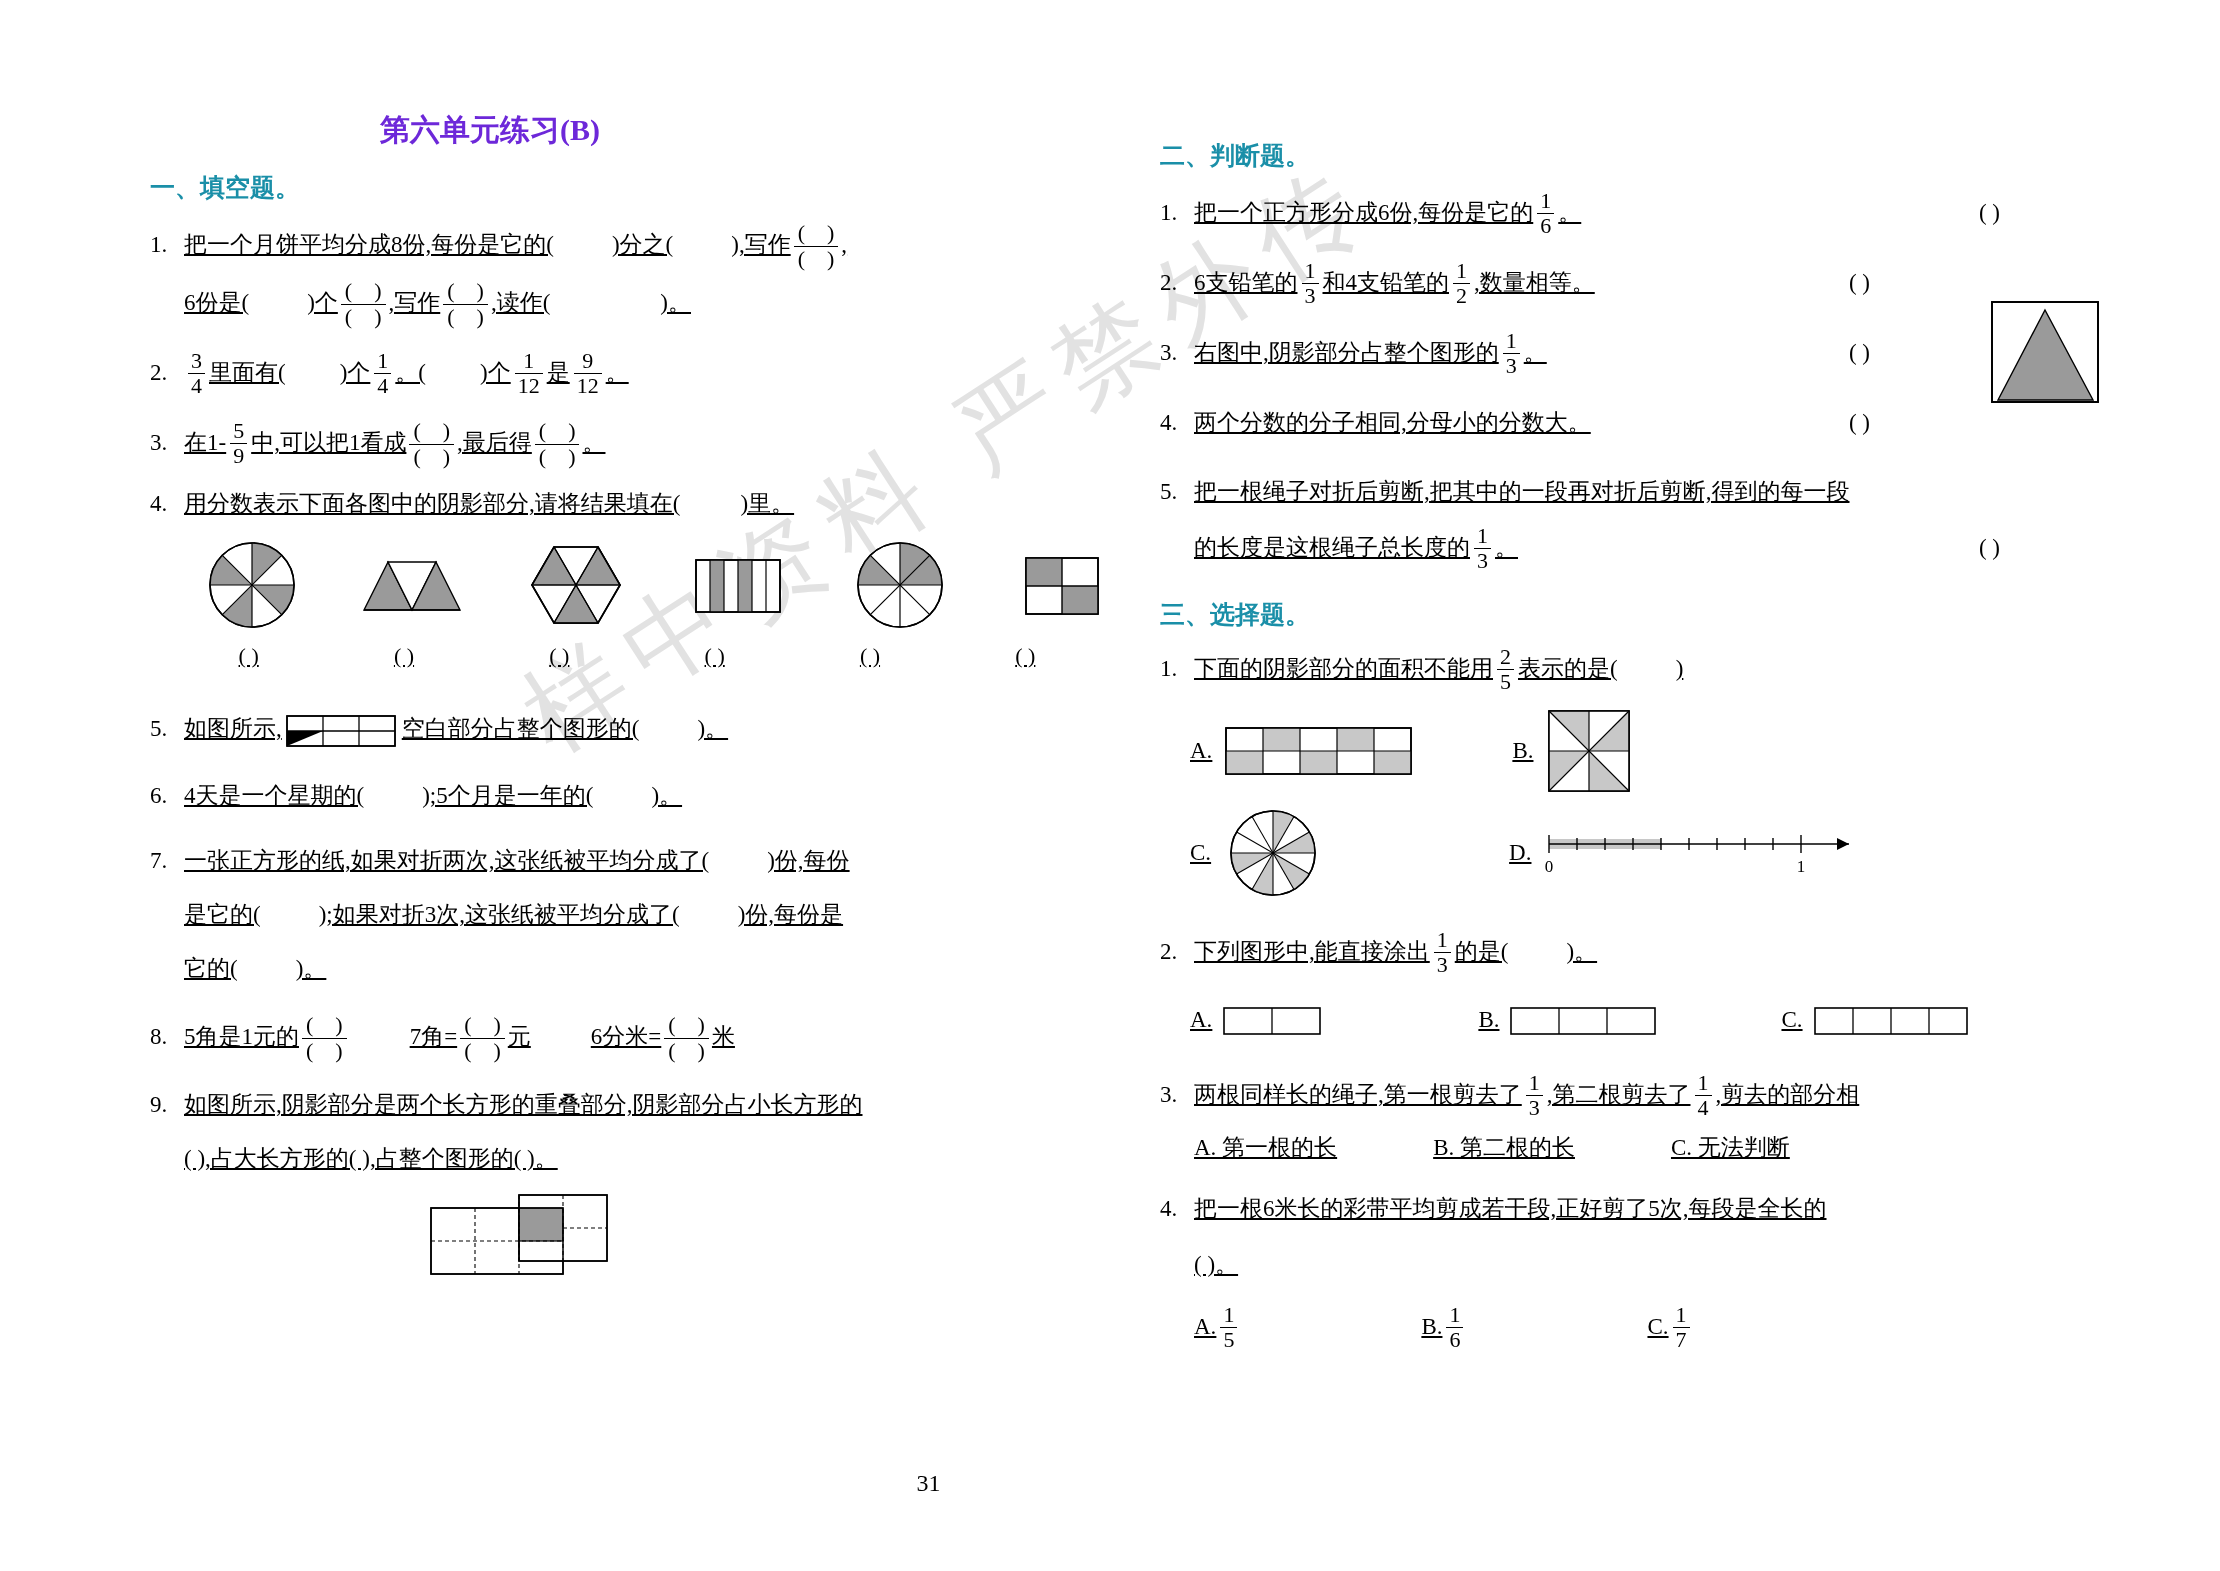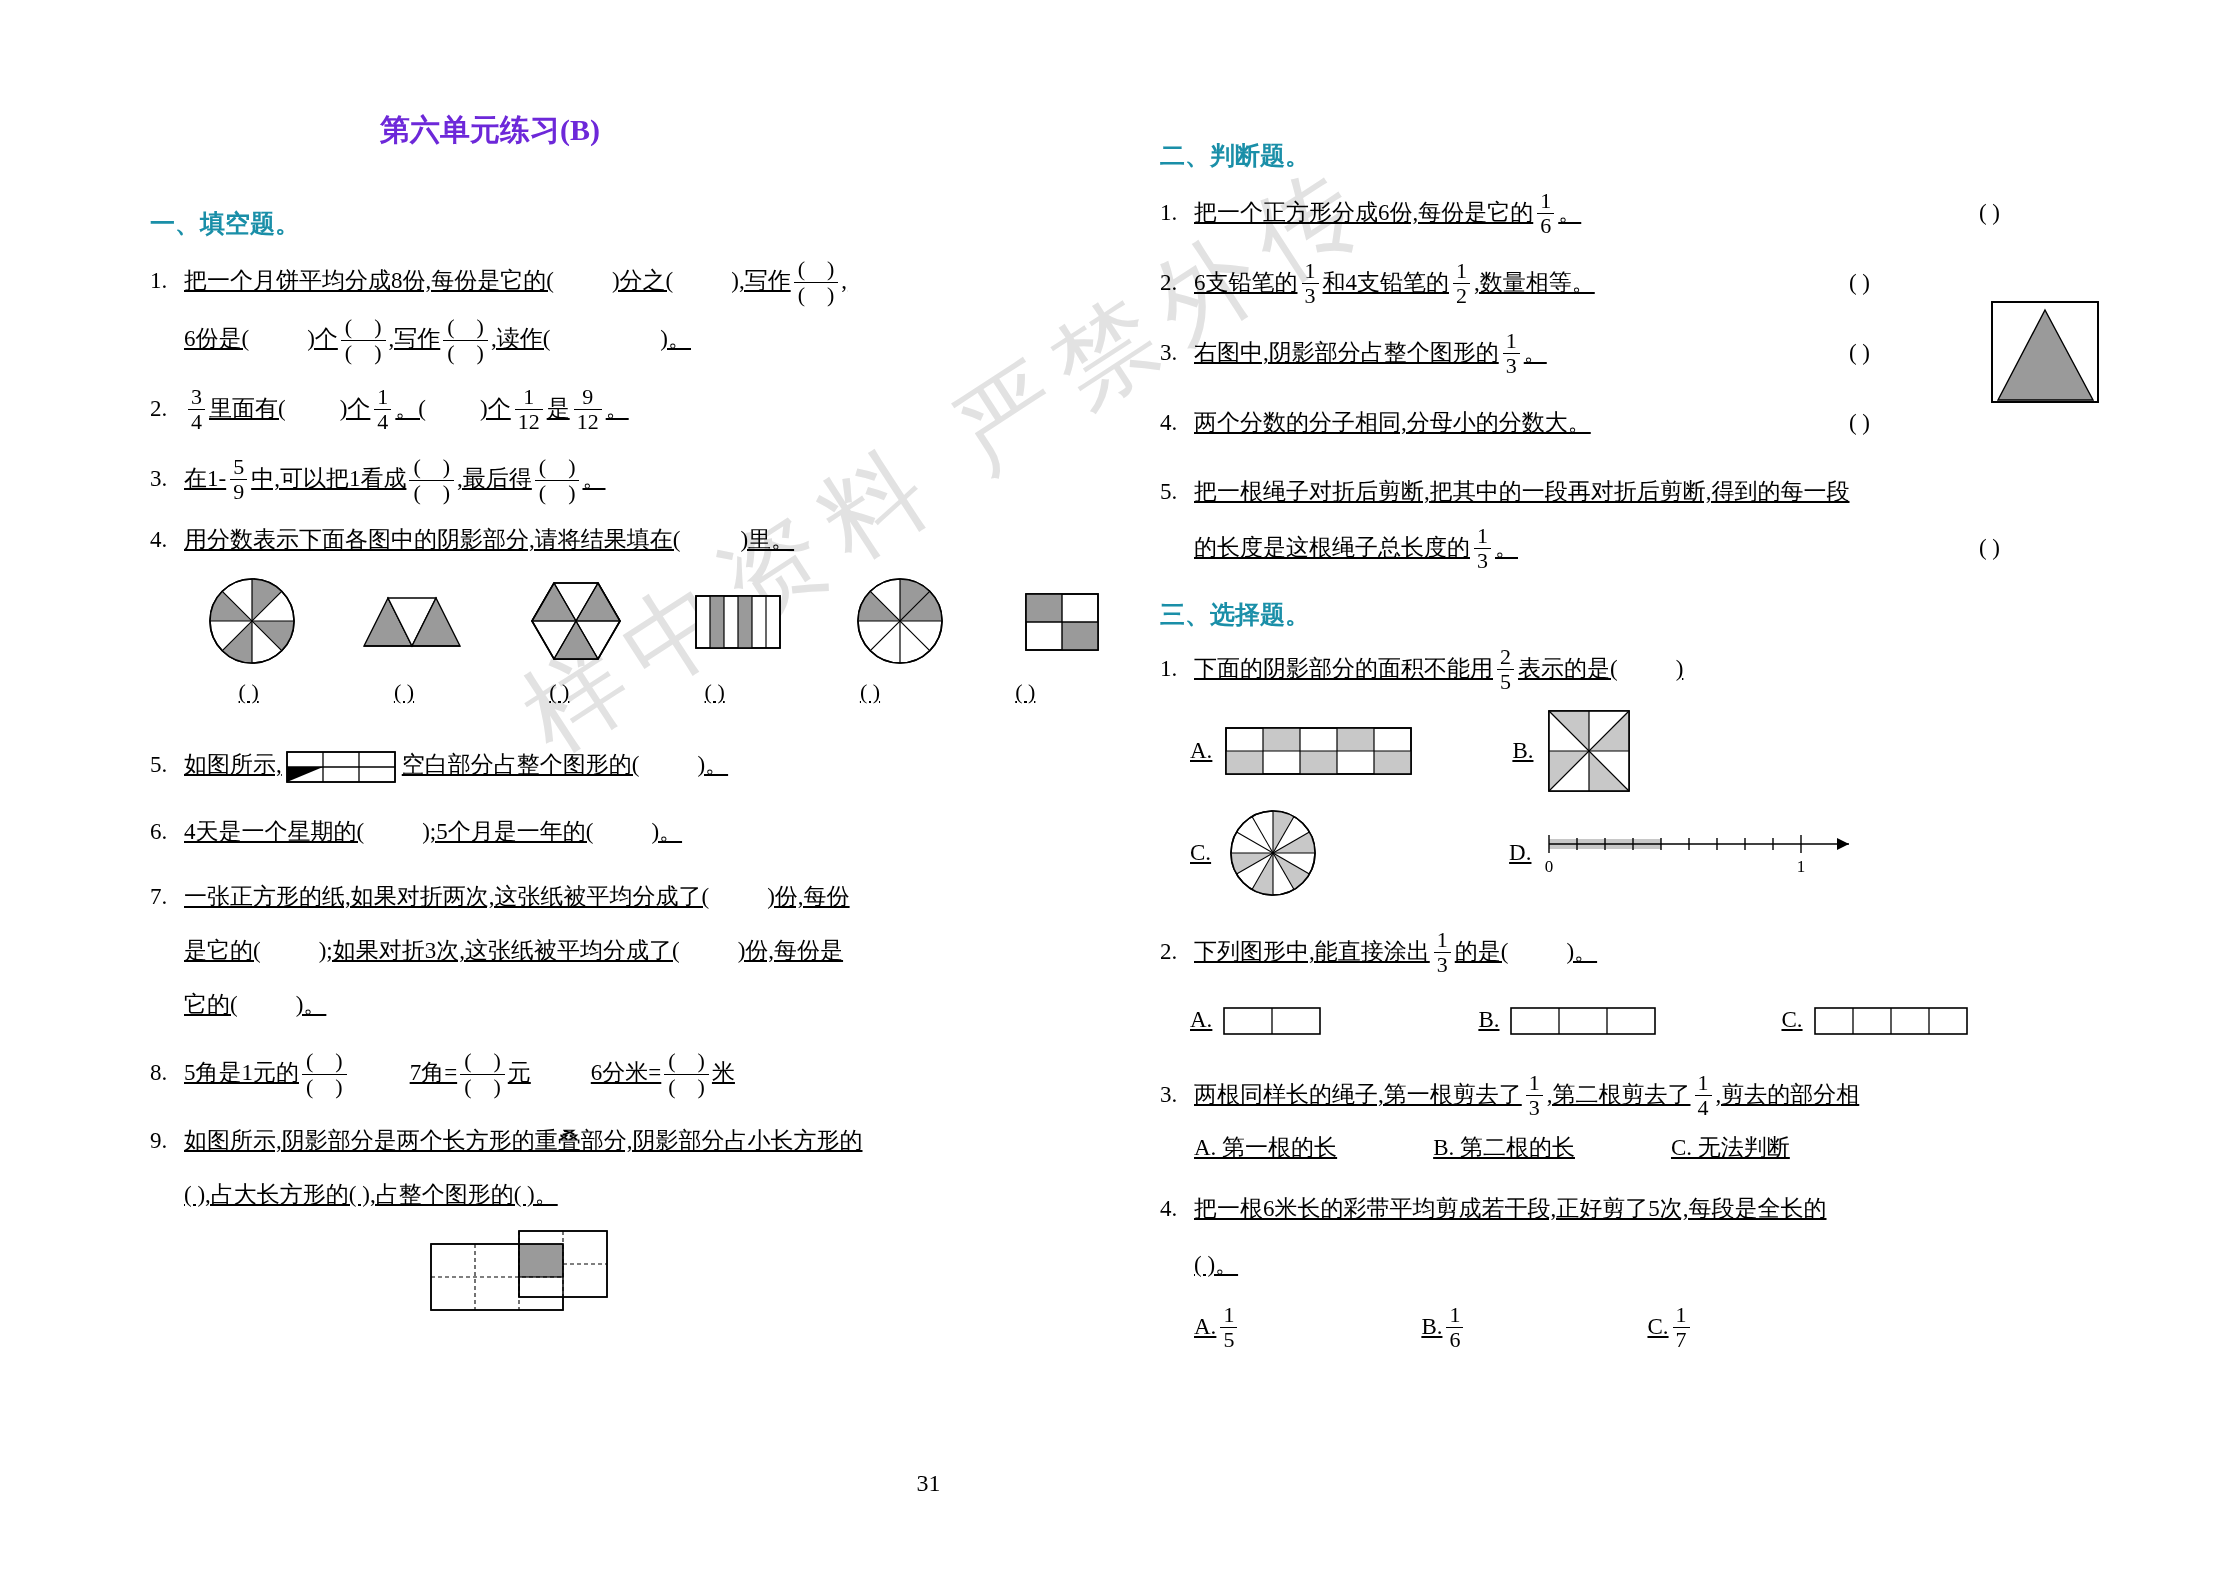--- a/index.html
+++ b/index.html
@@ -15,21 +15,21 @@
     font-family:"Liberation Serif",serif;pointer-events:none;user-select:none;
     white-space:nowrap;line-height:150px;
   }
   .col{position:absolute;top:0;}
   .colL{left:150px;width:930px;}
   .colR{left:1160px;width:950px;margin-top:27px;}
   .title{
     color:#6d28d9;font-size:30px;font-weight:bold;text-align:center;
     width:640px;margin-top:110px;margin-left:20px;
   }
-  .sec{color:#1a8fa8;font-size:25px;font-weight:bold;margin-top:56px;}
+  .sec{color:#1a8fa8;font-size:25px;font-weight:bold;margin-top:20px;}
   .q{font-size:23px;line-height:58px;margin-top:12px;position:relative;text-decoration:underline;}
   .q .num{display:inline-block;width:34px;}
   .bigfrac{display:inline-block;vertical-align:-0.6em;text-align:center;font-size:22px;line-height:1.12;margin:0 4px;}
   .bigfrac .n{display:block;padding:0 3px;}
   .bigfrac .d{display:block;border-top:1.4px solid #000;padding:0 3px;}
   .blankfrac{display:inline-block;vertical-align:-0.62em;text-align:center;font-size:22px;line-height:1.12;margin:0 3px;}
   .blankfrac .n{display:block;padding:0 4px;}
   .blankfrac .d{display:block;border-top:1.4px solid #000;padding:0 4px;}
   .figrow{display:flex;align-items:flex-end;gap:46px;margin:16px 0 0 44px;}
   .figlabels{display:flex;gap:46px;margin:6px 0 0 44px;font-size:22px;}

